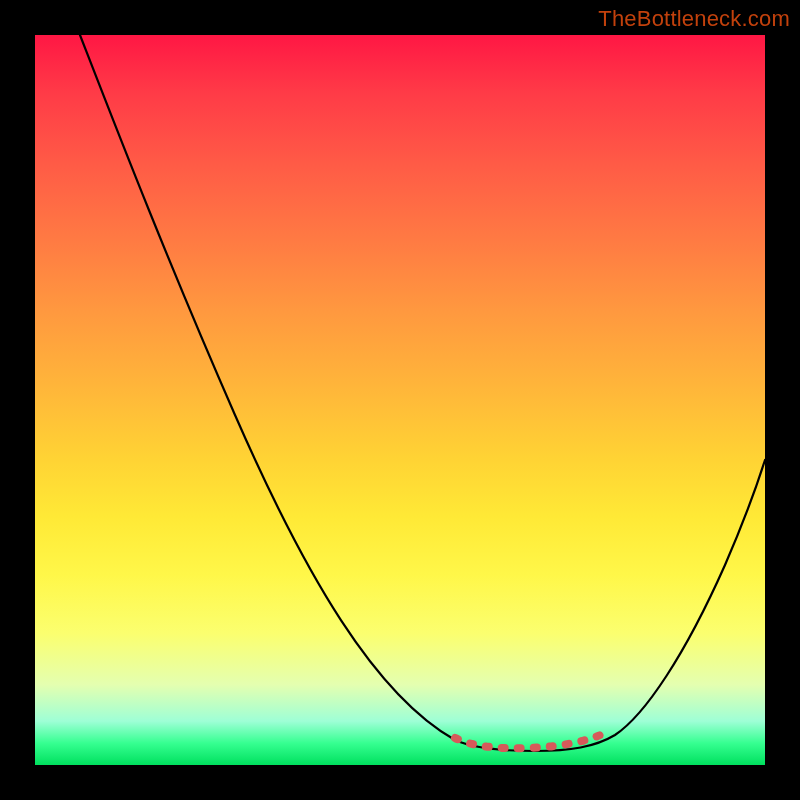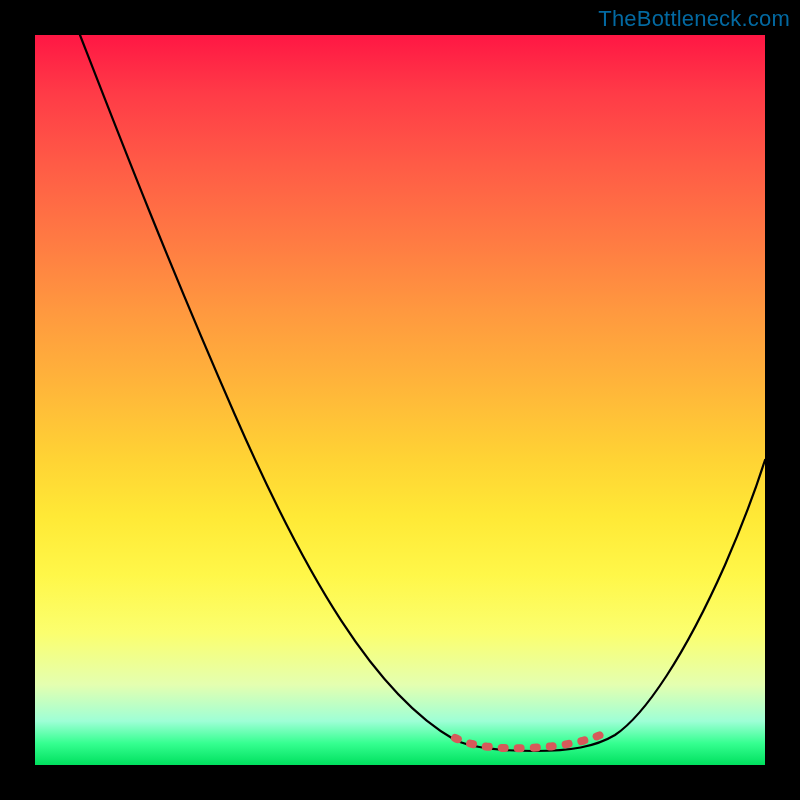--- a/index.html
+++ b/index.html
@@ -39,21 +39,21 @@
       #e4ffb0 89%,
       #9effd6 94%,
       #36ff91 97%,
       #00e05e 100%
     );
   }
   .watermark {
     position: absolute;
     top: 6px;
     right: 10px;
-    color: #0369a1;
+    color: #c2410c;
     font-size: 22px;
     font-weight: 500;
     letter-spacing: 0.2px;
   }
   svg.curve {
     position: absolute;
     left: 0;
     top: 0;
     width: 730px;
     height: 730px;

